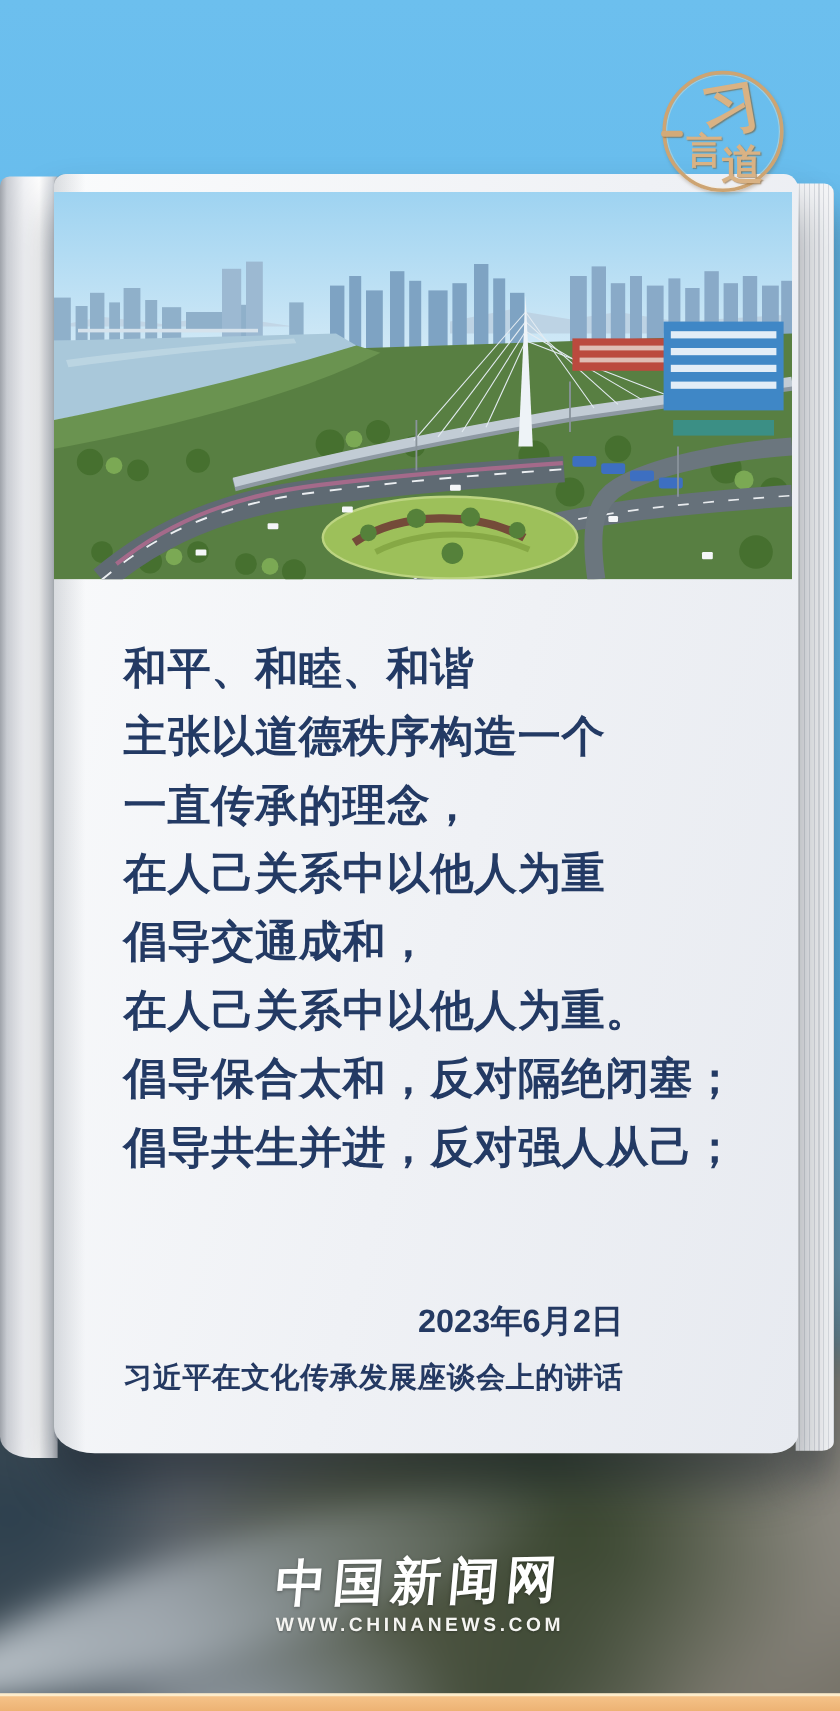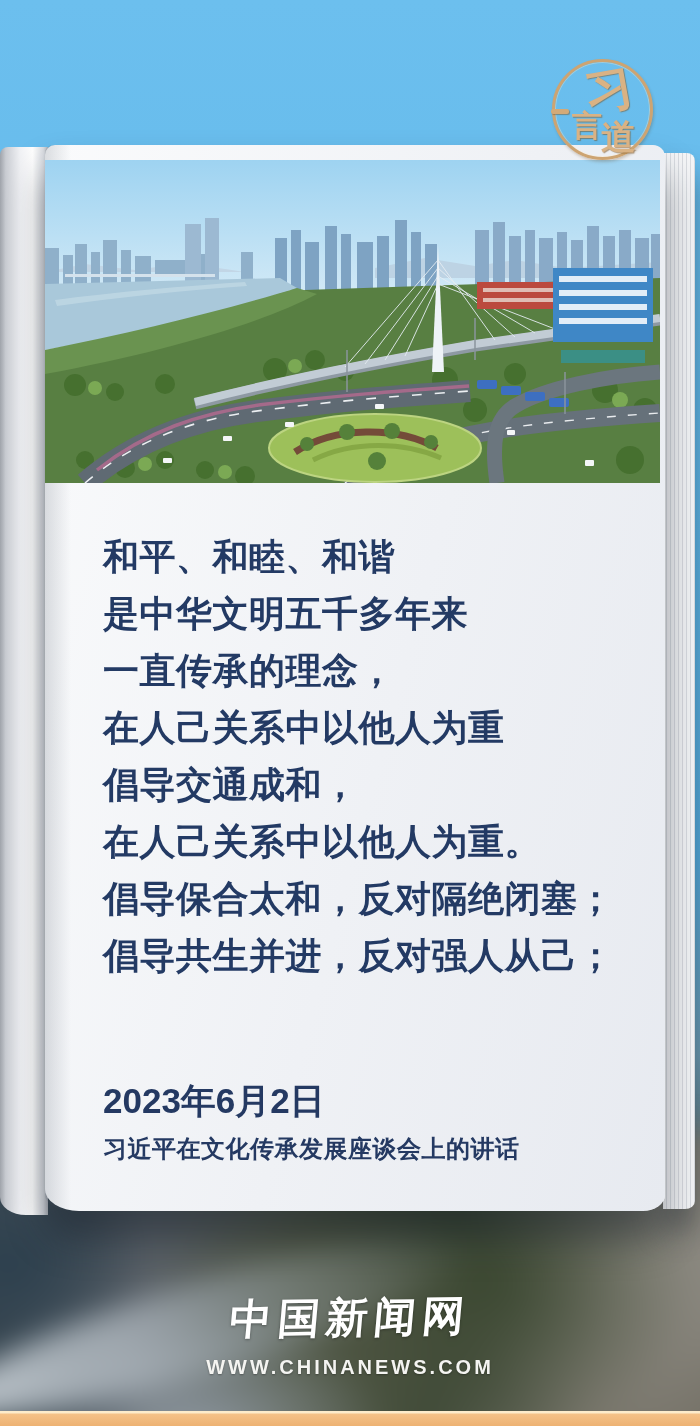--- a/index.html
+++ b/index.html
@@ -66,21 +66,21 @@
   .photo svg{display:block;}
   
   .quote{
     position:absolute; left:58px; top:383px; width:540px;
     color:#233a64; font-size:36px; font-weight:700; letter-spacing:0.5px;
   }
   .quote .line{height:57px; line-height:57px; white-space:nowrap;}
   .source{
     position:absolute; left:58px; top:938px; color:#243962; font-weight:700;
   }
-  .source .date{font-size:35px; line-height:36px;}
+  .source .date{font-size:27px; line-height:36px;text-align:right;}
   .source .attr{font-size:24px; line-height:34px; letter-spacing:0.5px;margin-top:13px;}
   
   .badge{
     position:absolute; left:552px; top:59px; width:95px; height:95px; z-index:3;
     border:3px solid #cda472; border-radius:50%;
     box-shadow:inset 0 0 0 1px rgba(255,235,200,.35), 1px 2px 3px rgba(90,60,20,.25);
     color:#d9b284; font-weight:700;
     font-family:"Liberation Serif", serif;
     text-shadow:1px 1px 1px rgba(120,80,30,.55);
   }
@@ -93,21 +93,21 @@
     position:absolute; left:350px; top:1290px; transform:translateX(-50%);
     z-index:5; text-align:center; color:#ffffff; width:420px;
   }
   .footer-logo .wordmark{
     font-family:"Liberation Serif", serif;
     font-size:42px; font-weight:700; letter-spacing:6px;
     transform:skewX(-6deg) rotate(-1deg);
     text-shadow:0 1px 3px rgba(0,0,0,.35);
   }
   .footer-logo .url{
-    margin-top:10px; font-size:20px; font-weight:700; letter-spacing:3px; color:#f4f4f1;
+    margin-top:0; font-size:16px; font-weight:700; letter-spacing:3px; color:#f4f4f1;
     text-shadow:0 1px 2px rgba(0,0,0,.3);
   }
 </style>
 </head>
 <body>
 
 <div class="canvas">
 
   <div class="bg-sky"></div>
 
@@ -278,21 +278,21 @@
           <g stroke="#8a949c" stroke-width="1.5">
             <line x1="302" y1="190" x2="302" y2="232"></line>
               <line x1="430" y1="158" x2="430" y2="200"></line>
             <line x1="520" y1="212" x2="520" y2="254"></line>
           </g>
         </svg>
       </div>
 
       <div class="quote">
         <div class="line">和平、和睦、和谐</div>
-        <div class="line">是中华文明五千多年来</div>
+        <div class="line">主张以道德秩序构造一个</div>
         <div class="line">一直传承的理念，</div>
         <div class="line">在人己关系中以他人为重</div>
         <div class="line">倡导交通成和，</div>
         <div class="line">在人己关系中以他人为重。</div>
         <div class="line">倡导保合太和，反对隔绝闭塞；</div>
         <div class="line">倡导共生并进，反对强人从己；</div>
       </div>
 
       <div class="source">
         <div class="date">2023年6月2日</div>

